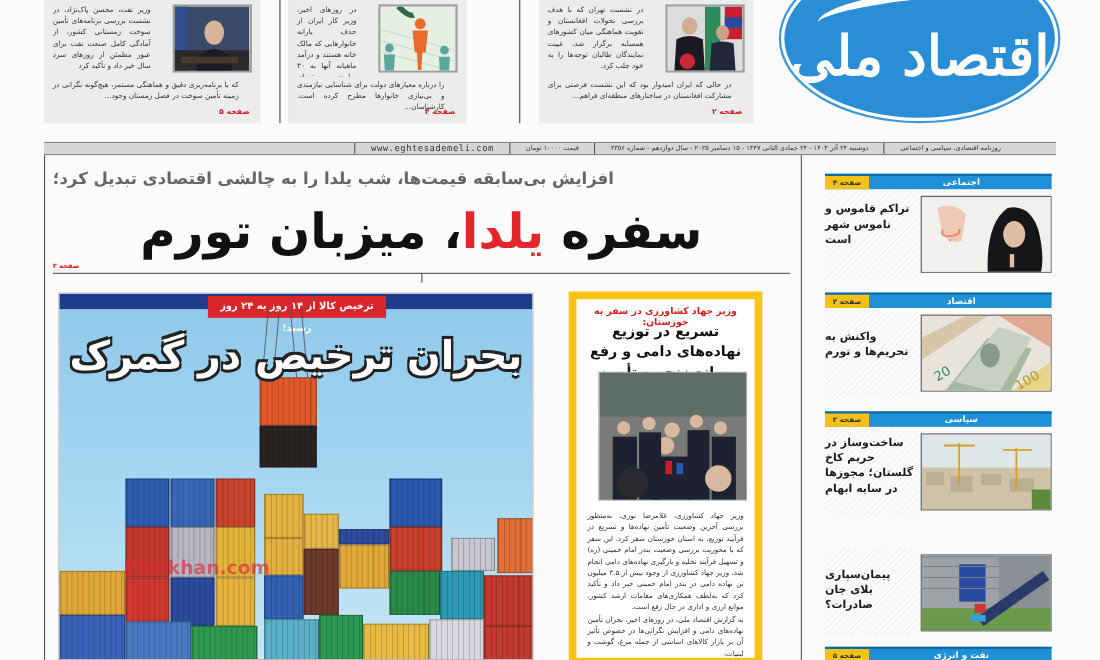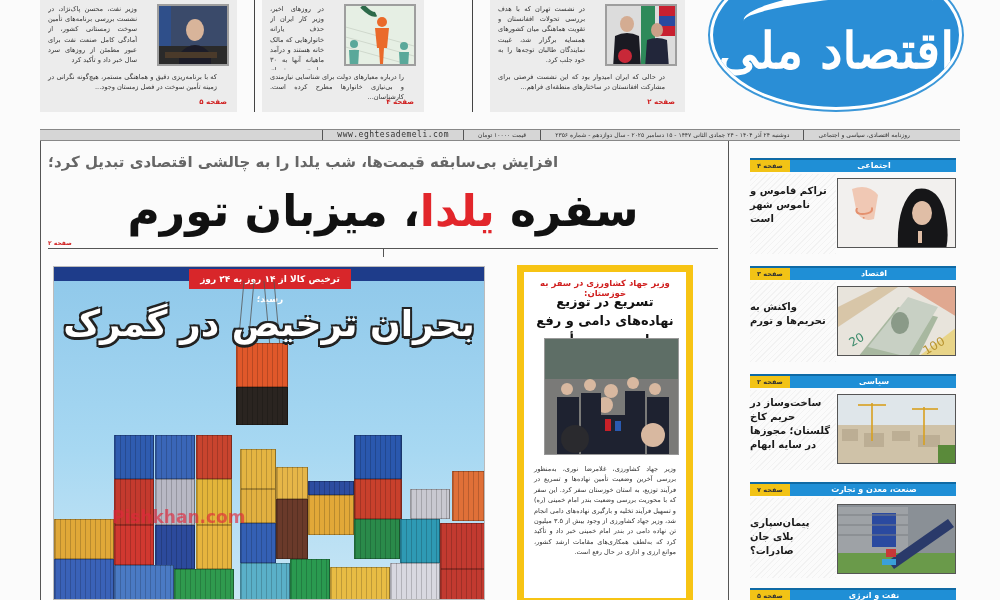--- a/index.html
+++ b/index.html
@@ -231,20 +231,21 @@
           <rect x="102" y="58" width="22" height="59"></rect>
         </g>
       <rect x="60" y="80" width="6" height="12" fill="#c82028"></rect>
         <rect x="70" y="82" width="6" height="10" fill="#2a5ab0"></rect>
       <circle cx="30" cy="100" r="14" fill="#2a2a2e"></circle>
         <circle cx="108" cy="96" r="12" fill="#d8b8a0"></circle>
     </svg>
   </div>
   <div class="cs-body">
     <p>وزیر جهاد کشاورزی، غلامرضا نوری، به‌منظور بررسی آخرین وضعیت تأمین نهاده‌ها و تسریع در فرآیند توزیع، به استان خوزستان سفر کرد. این سفر که با محوریت بررسی وضعیت بندر امام خمینی (ره) و تسهیل فرآیند تخلیه و بارگیری نهاده‌های دامی انجام شد، وزیر جهاد کشاورزی از وجود بیش از ۳.۵ میلیون تن نهاده دامی در بندر امام خمینی خبر داد و تأکید کرد که به‌لطف همکاری‌های مقامات ارشد کشور، موانع ارزی و اداری در حال رفع است.</p>
+    <p>به گزارش اقتصاد ملی، در روزهای اخیر، بحران تأمین نهاده‌های دامی و افزایش نگرانی‌ها در خصوص تأثیر آن بر بازار کالاهای اساسی از جمله مرغ، گوشت و لبنیات،</p>
   </div>
 </div>
 
 <div class="side-item" style="top:154px">
   <div class="sb-bar">
     <div class="sb-page">صفحه ۴</div>
     <div class="sb-label">اجتماعی</div>
   </div>
   <div class="sb-hatch"></div>
   <div class="sb-photo">
@@ -304,24 +305,20 @@
           <line x1="86" y1="12" x2="86" y2="50"></line>
           <line x1="74" y1="14" x2="100" y2="14"></line>
         </g>
       <rect x="100" y="50" width="19" height="20" fill="#5a8a3a"></rect>
     </svg>
   </div>
   <div class="sb-title" style="top:26px">ساخت‌وساز در حریم کاخ گلستان؛ مجوزها در سایه ابهام</div>
 </div>
 
 <div class="side-item" style="top:478px">
-  <div class="sb-bar">
-    <div class="sb-page">صفحه ۷</div>
-    <div class="sb-label">صنعت، معدن و تجارت</div>
-  </div>
   <div class="sb-hatch"></div>
   <div class="sb-photo" style="top:26px">
     <svg width="119" height="70" viewBox="0 0 119 70">
       <rect width="119" height="70" fill="#8a9096"></rect>
       <rect x="0" y="2" width="70" height="46" fill="#9ea2a6"></rect>
       <rect x="34" y="8" width="24" height="34" fill="#2a4aa0"></rect>
       <g stroke="#7a7e82" stroke-width="1">
           <line x1="0" y1="10" x2="70" y2="10"></line>
           <line x1="0" y1="20" x2="70" y2="20"></line>
           <line x1="0" y1="30" x2="70" y2="30"></line>

